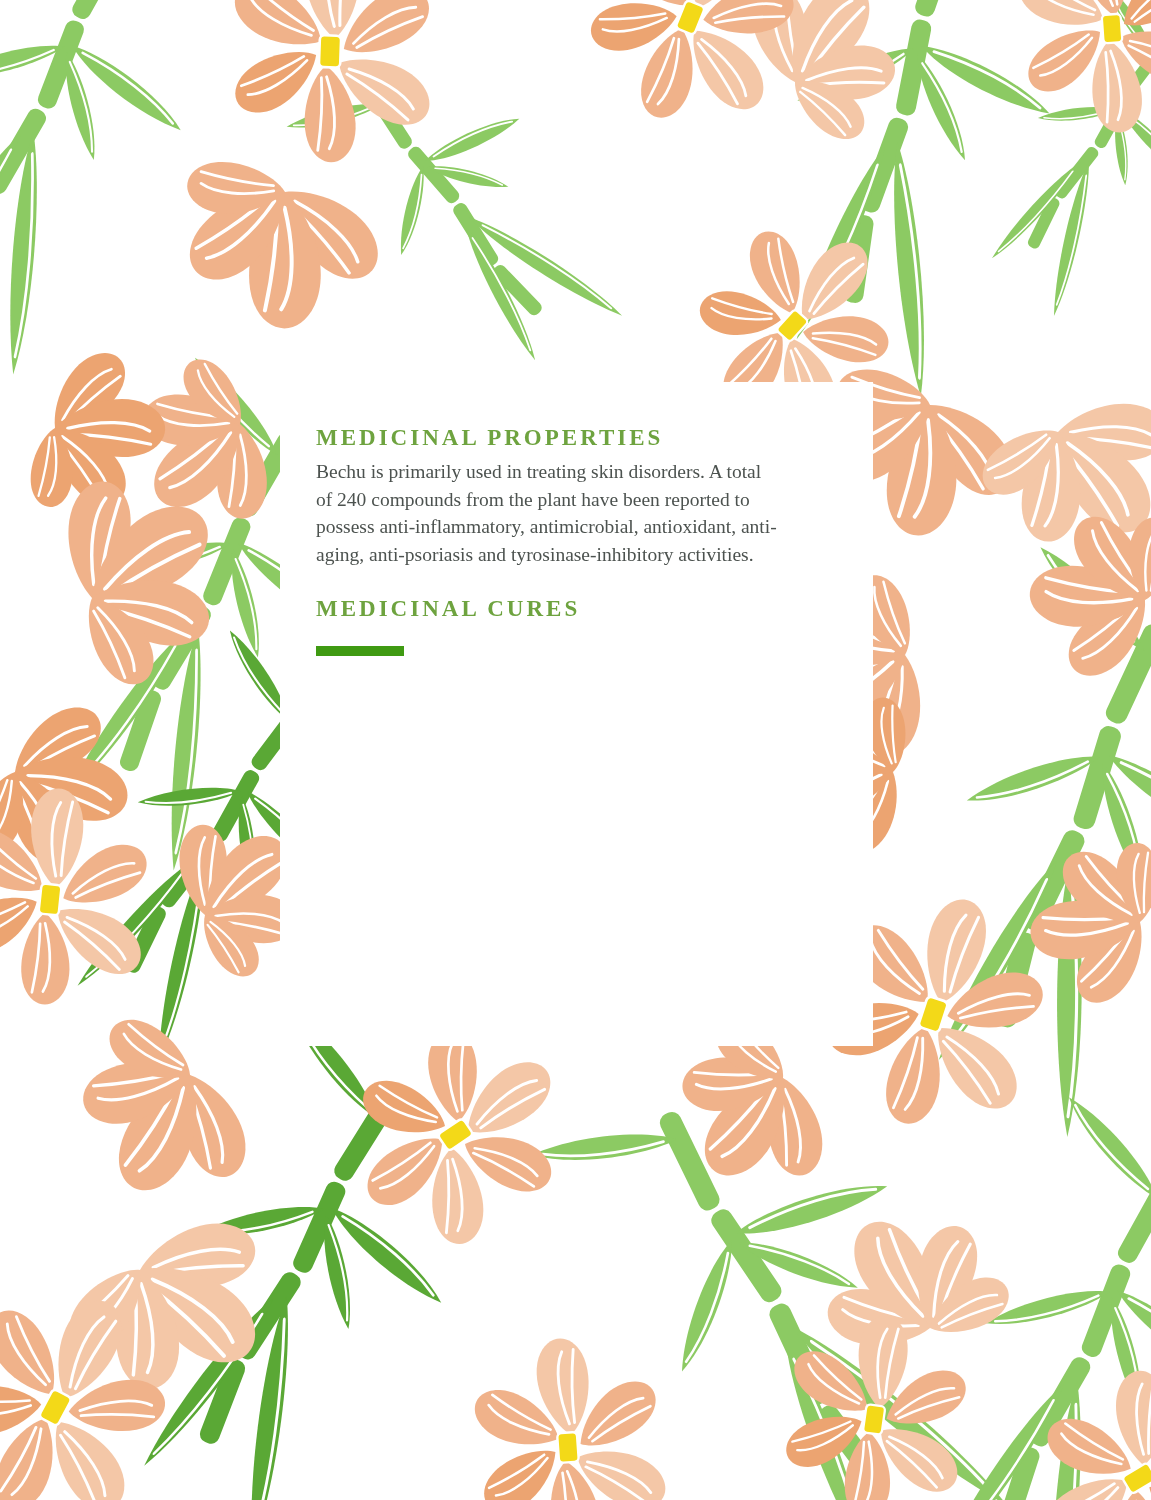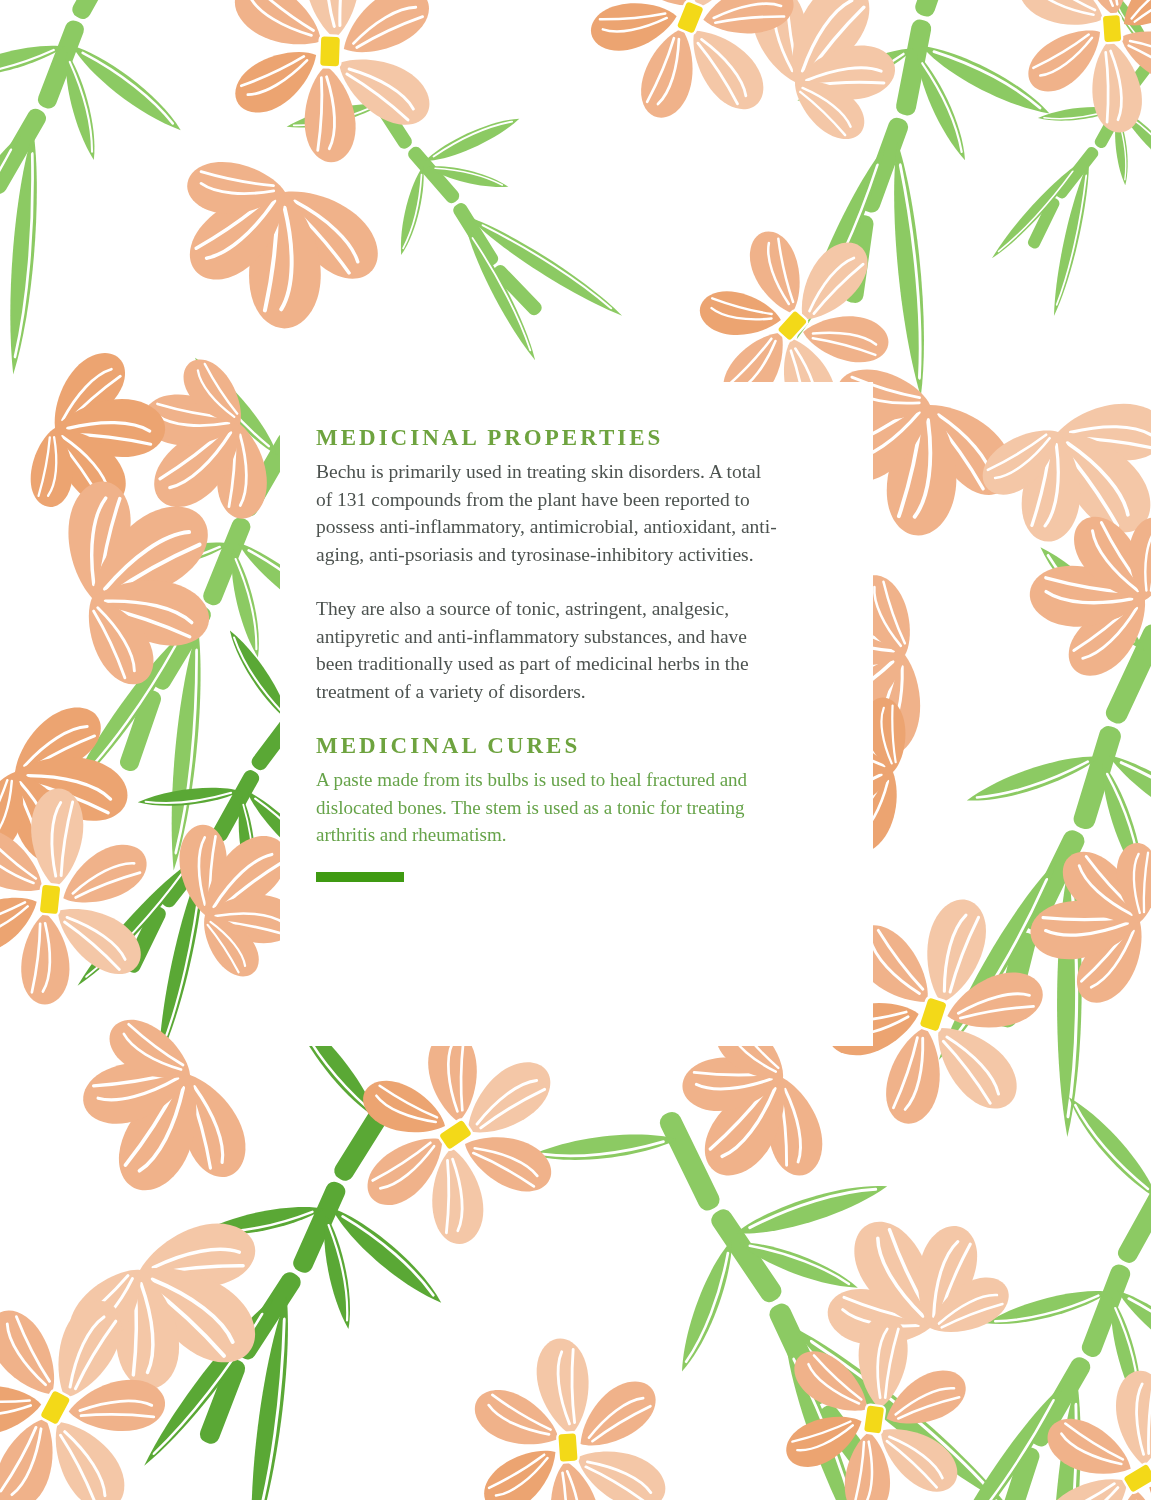--- a/index.html
+++ b/index.html
@@ -140,27 +140,20 @@
     <use href="#flower" style="fill:var(--petal)" transform="translate(568,1448) rotate(-18) scale(1.1)"></use>
     <use href="#flower" style="fill:var(--petal)" transform="translate(933,1015) rotate(4) scale(1.2)"></use>
     <use href="#flower" style="fill:var(--petal)" transform="translate(1112,28) rotate(162) scale(1.05)"></use>
     <use href="#flower" style="fill:var(--petal)" transform="translate(874,1420) rotate(-6) scale(1.05)"></use>
     <use href="#flower" style="fill:var(--petal)" transform="translate(1140,1478) rotate(-135) scale(1.1)"></use>
   </svg>
 
   <section class="panel">
     <h2>MEDICINAL PROPERTIES</h2>
     <p>Bechu is primarily used in treating skin disorders. A total
-of 131 compounds from the plant have been reported to
+of 240 compounds from the plant have been reported to
 possess anti-inflammatory, antimicrobial, antioxidant, anti-
 aging, anti-psoriasis and tyrosinase-inhibitory activities.</p>
-    <p>They are also a source of tonic, astringent, analgesic,
-antipyretic and anti-inflammatory substances, and have
-been traditionally used as part of medicinal herbs in the
-treatment of a variety of disorders.</p>
     <h2>MEDICINAL CURES</h2>
-    <p class="note">A paste made from its bulbs is used to heal fractured and
-dislocated bones. The stem is used as a tonic for treating
-arthritis and rheumatism.</p>
     <div class="bar"></div>
   </section>
 
 </div>
 
 </body></html>

